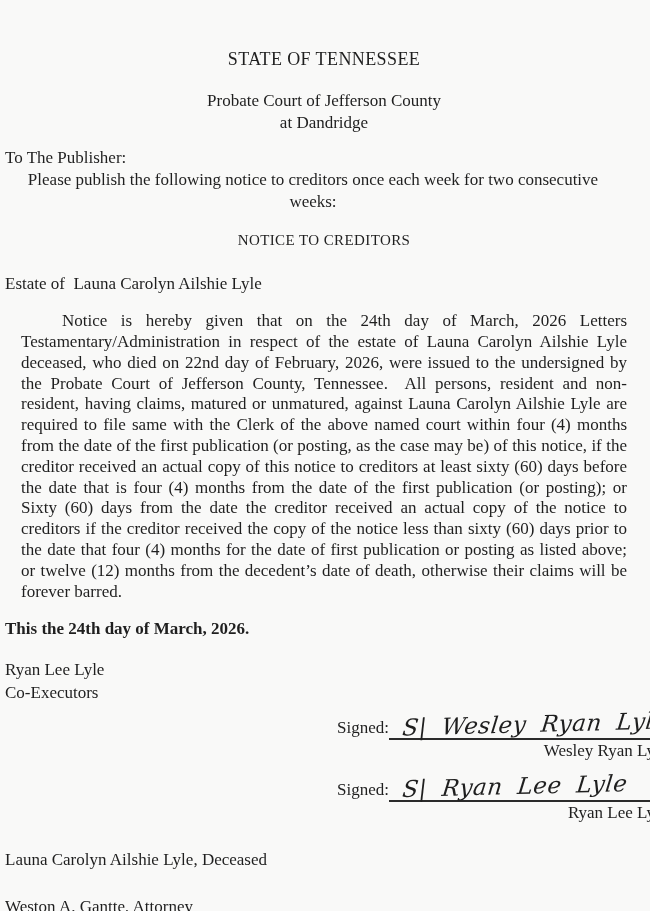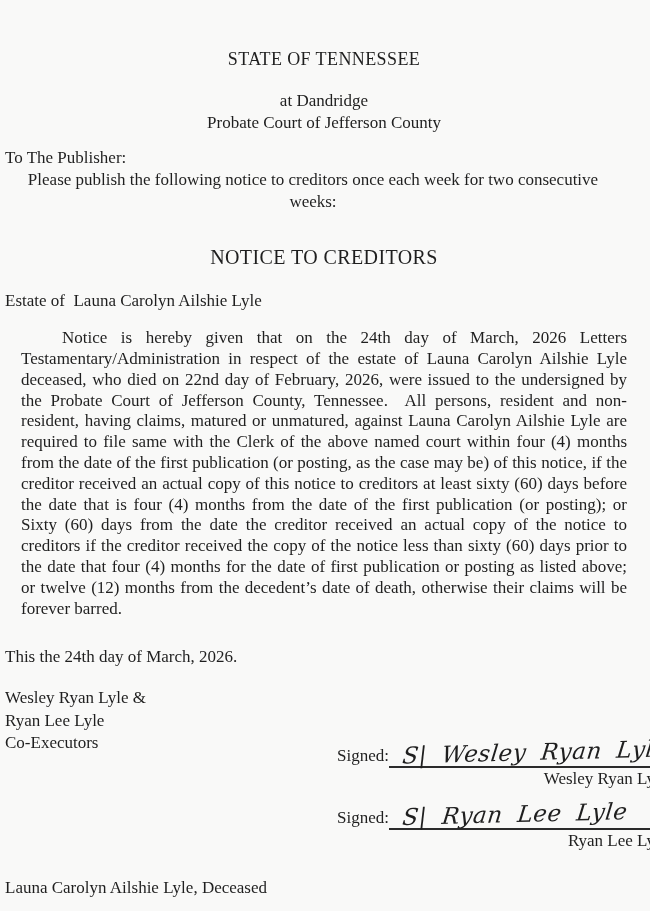--- a/index.html
+++ b/index.html
@@ -24,33 +24,33 @@
     text-align: center;
   }
   .title-court {
     margin-top: 20px;
     line-height: 21.5px;
     text-align: center;
   }
   .publisher { margin-top: 14px; line-height: 21.8px; font-family: Liberation Serif, serif; }
   .publisher-request { max-width: 616px; text-align: center; }
   .notice-title {
-    margin-top: 35px;
-    font-size: 20px;
+    margin-top: 18px;
+    font-size: 15px;
     line-height: 21px;
     letter-spacing: 0.4px;
     text-align: center;
   }
   .estate-line { margin-top: 23px; }
   .body-para {
     margin: 16px;
     text-align: justify;
     text-indent: 41px;
   }
-  .date-line { margin-top: 28px; }
+  .date-line { margin-top: 17px; font-weight: bold; }
   .exec-sig-row { display: flex; margin-top: 19px; }
   .executors { width: 332px; line-height: 22.4px; flex: none; }
   .sig-col { flex: 1; }
   .sig-block-first { margin-top: 52px; }
   .sig-block-second { margin-top: 13px; }
   .sig-row { display: flex; align-items: flex-end; }
   .sig-label { flex: none; padding-bottom: 1px; }
   .script-box {
     flex: 1;
     border-bottom: 2px solid #2b2b2b;
@@ -79,41 +79,40 @@
   b, .bold { font-weight: normal; }
 </style>
 </head>
 <body>
 
 <div class="page">
 
   <div class="title-state">STATE OF TENNESSEE</div>
 
   <div class="title-court">
+    <div>Probate Court of Jefferson County</div>
     <div>at Dandridge</div>
-    <div>Probate Court of Jefferson County</div>
   </div>
 
   <div class="publisher">
     <div>To The Publisher:</div>
     <div class="publisher-request">Please publish the following notice to creditors once each week for two consecutive weeks:</div>
   </div>
 
   <div class="notice-title">NOTICE TO CREDITORS</div>
 
   <div class="estate-line"><span>Estate of&nbsp; </span><b>Launa Carolyn Ailshie Lyle</b></div>
 
   <p class="body-para"><span>Notice is hereby given that on the 24th day of March, 2026 Letters Testamentary/Administration in respect of the estate of </span><b>Launa Carolyn Ailshie Lyle</b><span> deceased, who died on </span><b>22nd day of February, 2026</b><span>, were issued to the undersigned by the Probate Court of Jefferson County, Tennessee.&nbsp; All persons, resident and non-resident, having claims, matured or unmatured, against </span><b>Launa Carolyn Ailshie Lyle</b><span> are required to file same with the Clerk of the above named court within four (4) months from the date of the first publication (or posting, as the case may be) of this notice, if the creditor received an actual copy of this notice to creditors at least sixty (60) days before the date that is four (4) months from the date of the first publication (or posting); or Sixty (60) days from the date the creditor received an actual copy of the notice to creditors if the creditor received the copy of the notice less than sixty (60) days prior to the date that four (4) months for the date of first publication or posting as listed above; or twelve (12) months from the decedent’s date of death, otherwise their claims will be forever barred.</span></p>
 
   <div class="date-line">This the 24th day of March, 2026.</div>
 
   <div class="exec-sig-row">
 
     <div class="executors">
-      <div>Wesley Ryan Lyle &amp;</div>
       <div>Ryan Lee Lyle</div>
       <div>Co-Executors</div>
     </div>
 
     <div class="sig-col">
 
       <div class="sig-block-first">
         <div class="sig-row">
           <span class="sig-label">Signed:</span>
           <span class="script-box"><span class="script">S| Wesley Ryan Lyle</span></span>

